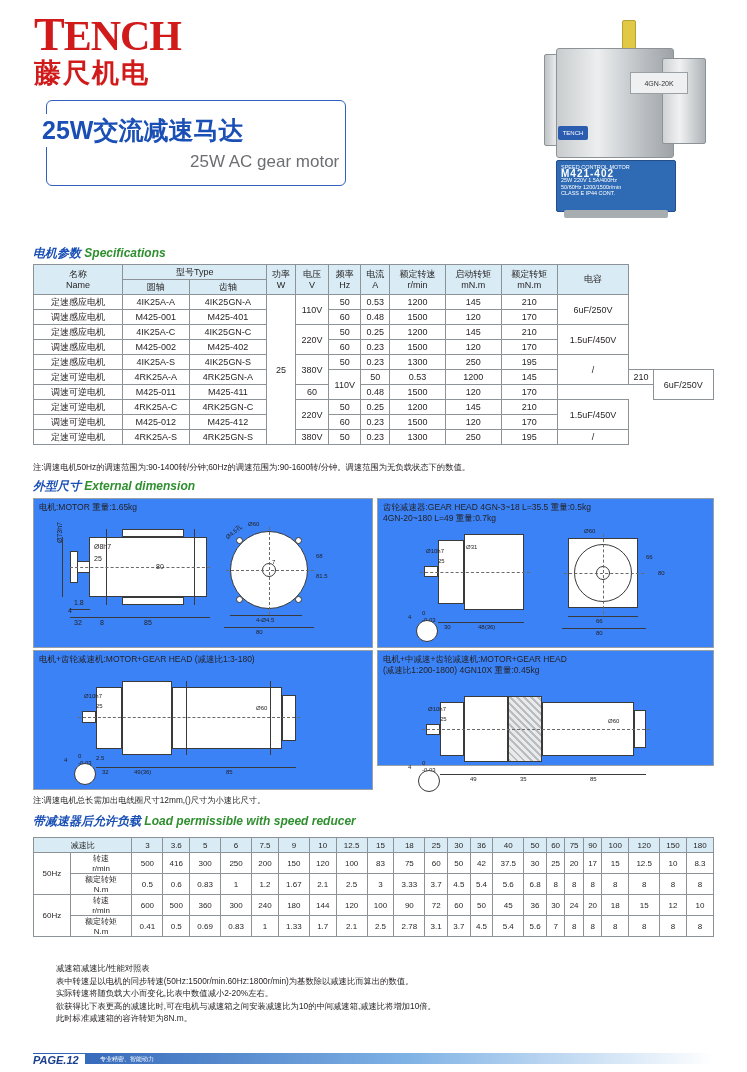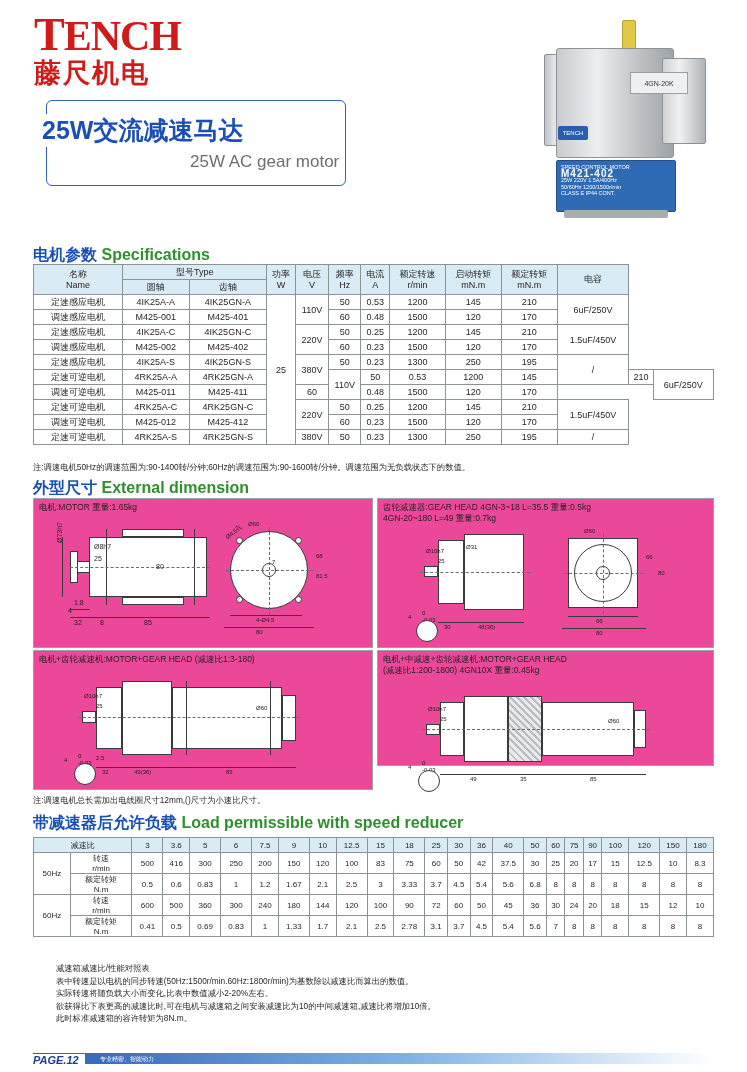--- a/index.html
+++ b/index.html
@@ -30,33 +30,33 @@
   .p-gear { position:absolute; left:10px; top:40px; width:22px; height:92px; background:linear-gradient(to right,#bfc3c6,#e6e8e9,#a9aeb2); border:1px solid #8d9296; border-radius:2px; }
   .p-cap { position:absolute; left:128px; top:44px; width:44px; height:86px; background:linear-gradient(to right,#cfd2d4,#f0f1f2 40%,#aeb3b7); border:1px solid #8d9296; border-radius:2px; }
   .p-shaft { position:absolute; left:88px; top:6px; width:14px; height:30px; background:#e2c945; border:1px solid #b8a233; border-radius:2px; }
   .p-label { position:absolute; left:96px; top:58px; width:58px; height:22px; background:#eef0f1; border:1px solid #9aa0a4; font-size:7px; text-align:center; line-height:22px; color:#333; }
   .p-badge { position:absolute; left:24px; top:112px; width:30px; height:14px; background:#2a5db0; color:#fff; font-size:6px; text-align:center; line-height:14px; border-radius:2px; }
   .p-plate { position:absolute; left:22px; top:146px; width:120px; height:52px; background:#2f6bb5; border:1px solid #234f86; border-radius:2px; color:#fff; font-size:5.5px; padding:3px 4px; line-height:6.5px; }
   .p-plate .big { font-size:10px; font-weight:bold; letter-spacing:1px; }
   .p-feet { position:absolute; left:30px; top:196px; width:104px; height:8px; background:#a8adb1; border-radius:2px; }
 
   
-  .sec { position:absolute; font-size:16px; font-weight:bold; color:#1a4fb5; }
+  .sec { position:absolute; font-size:12px; font-weight:bold; color:#1a4fb5;font-style:italic; }
   .sec .en { color:#2f8f2f; font-weight:bold; }
 
   
   table { border-collapse:collapse; }
   .spec { position:absolute; left:33px; top:264px; width:681px; font-size:9px; }
   .spec th, .spec td { border:1px solid #8d9296; text-align:center; padding:0; height:15px; }
   .spec thead th { background:#d9ecf5; font-weight:normal; line-height:11px; }
   .spec td.name { text-align:center; white-space:nowrap; padding:0 2px; }
   .note { position:absolute; left:33px; font-size:8.3px; color:#231f20; }
 
   
-  .dim { position:absolute; border:1px solid #9aa0a4; background:#ec4899; }
+  .dim { position:absolute; border:1px solid #9aa0a4; background:#3b82f6; }
   .dim .cap { font-size:8.5px; padding:3px 5px 0 5px; line-height:11px; }
   .dim-inner { position:relative; width:100%; }
   .lbl { position:absolute; font-size:7px; color:#231f20; white-space:nowrap; }
   .lbl.sm { font-size:6px; }
   .rect { position:absolute; border:1px solid #3a3a3a; background:#fff; }
   .circ { position:absolute; border:1px solid #3a3a3a; border-radius:50%; background:#fff; }
   .hline { position:absolute; border-top:1px solid #3a3a3a; }
   .vline { position:absolute; border-left:1px solid #3a3a3a; }
   .dashl { position:absolute; border-top:1px dashed #6a6a6a; }
   .dashv { position:absolute; border-left:1px dashed #6a6a6a; }

